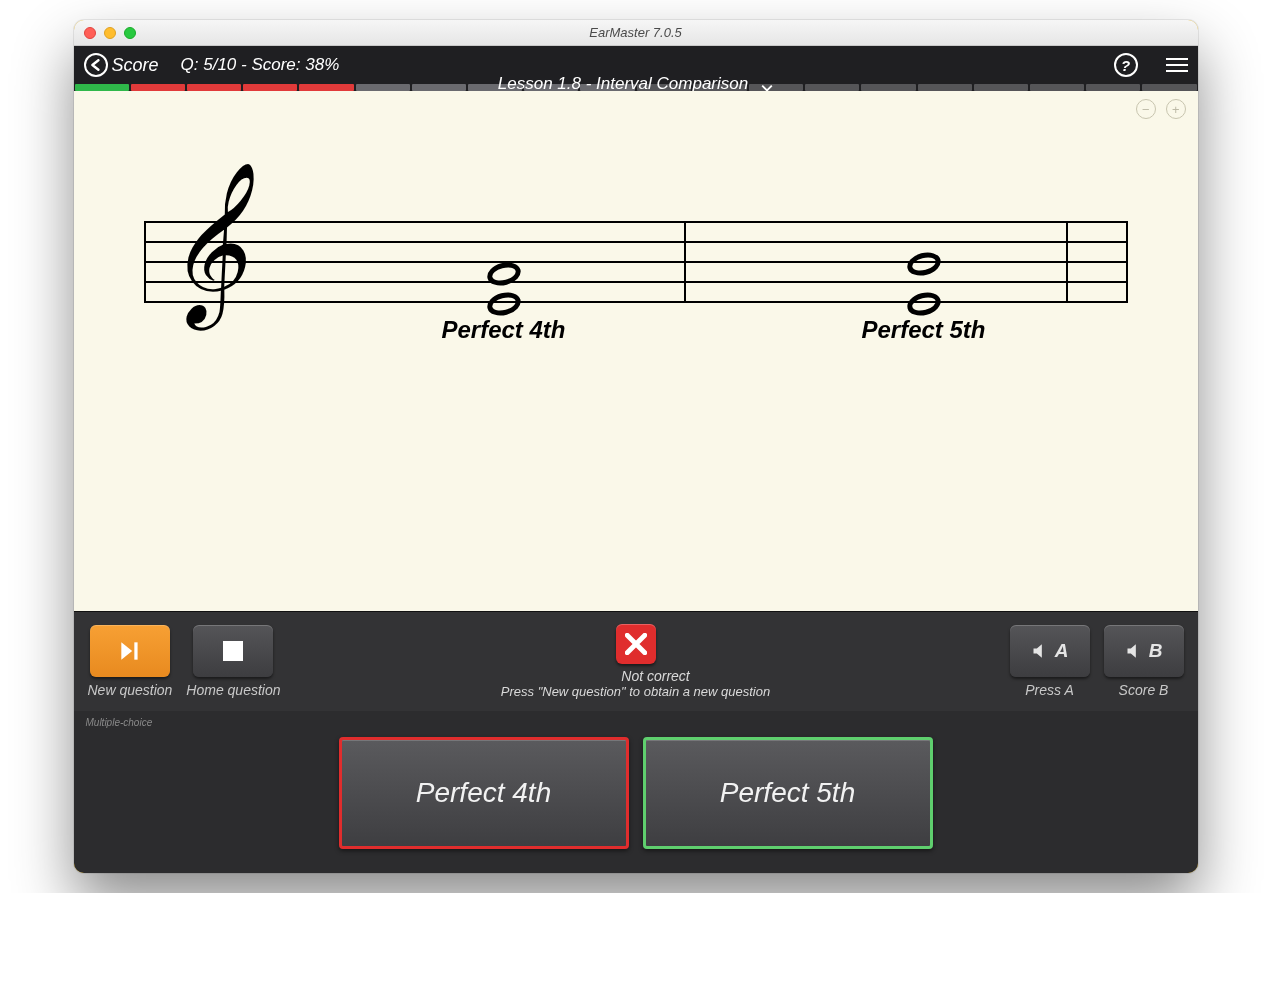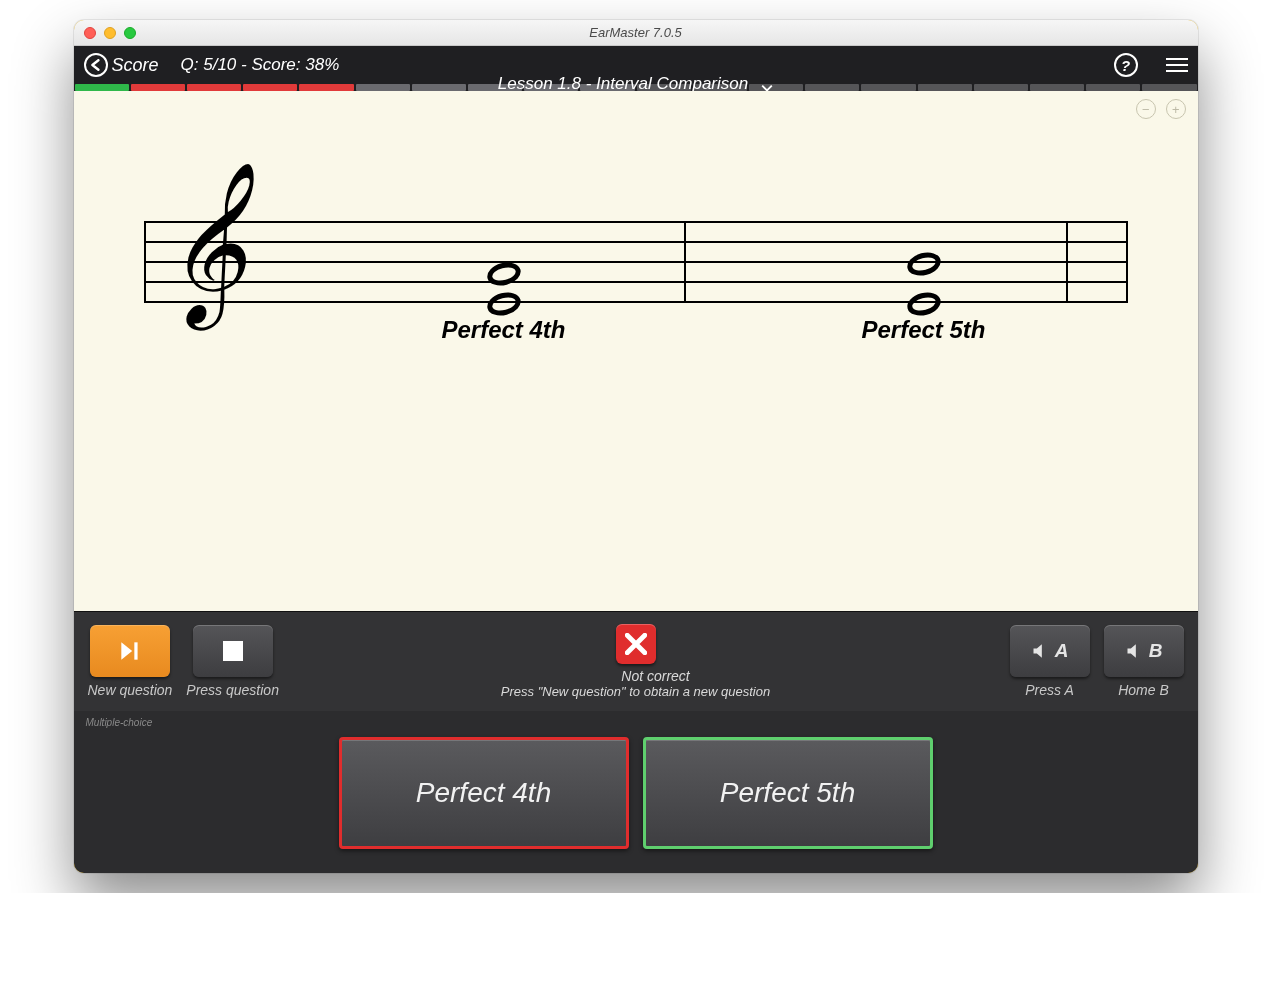--- a/index.html
+++ b/index.html
@@ -232,21 +232,21 @@
             <path d="M4 4 L14 12 L4 20 Z" fill="#fff"></path>
               <rect x="16" y="4" width="3" height="16" fill="#fff"></rect>
           </svg>
         </div>
         <div class="cap">New question</div>
       </div>
       <div class="ctrl-btn">
         <div class="btn-box btn-gray">
           <div class="stop-sq"></div>
         </div>
-        <div class="cap">Press question</div>
+        <div class="cap">Home question</div>
       </div>
     </div>
 
     <div class="feedback">
       <div class="xbox">
         <svg width="22" height="22" viewBox="0 0 10 10">
             <path d="M1 1 L9 9 M9 1 L1 9" stroke="#fff" stroke-width="2.2" stroke-linecap="round"></path>
           </svg>
       </div>
       <div class="msg1">Not correct</div>
@@ -263,21 +263,21 @@
         </div>
         <div class="cap">Press A</div>
       </div>
       <div class="ctrl-btn">
         <div class="btn-box btn-gray">
           <svg width="20" height="20" viewBox="0 0 24 24">
               <path d="M3 9v6h4l6 5V4L7 9H3z" fill="#e5e5e5"></path>
             </svg>
           <span>B</span>
         </div>
-        <div class="cap">Home B</div>
+        <div class="cap">Score B</div>
       </div>
     </div>
   </div>
 
   <div class="answer-area">
     <div class="mc-label">Multiple-choice</div>
     <div class="answers">
       <div class="answer-btn answer-wrong">
         <span>Perfect 4th</span>
       </div>

